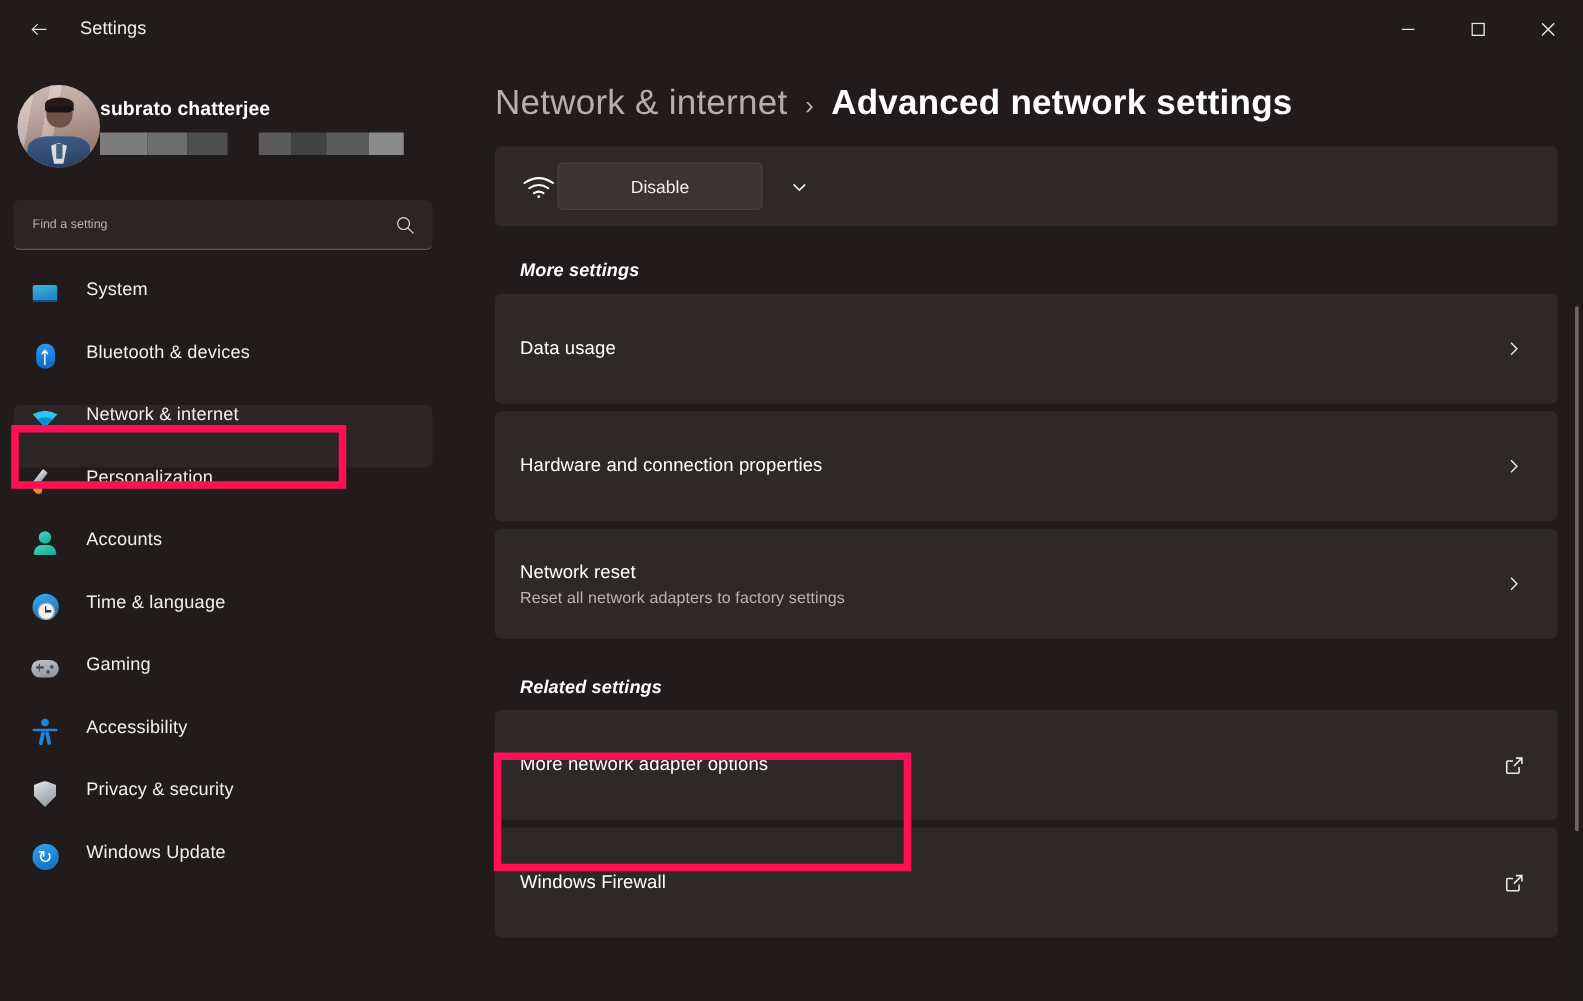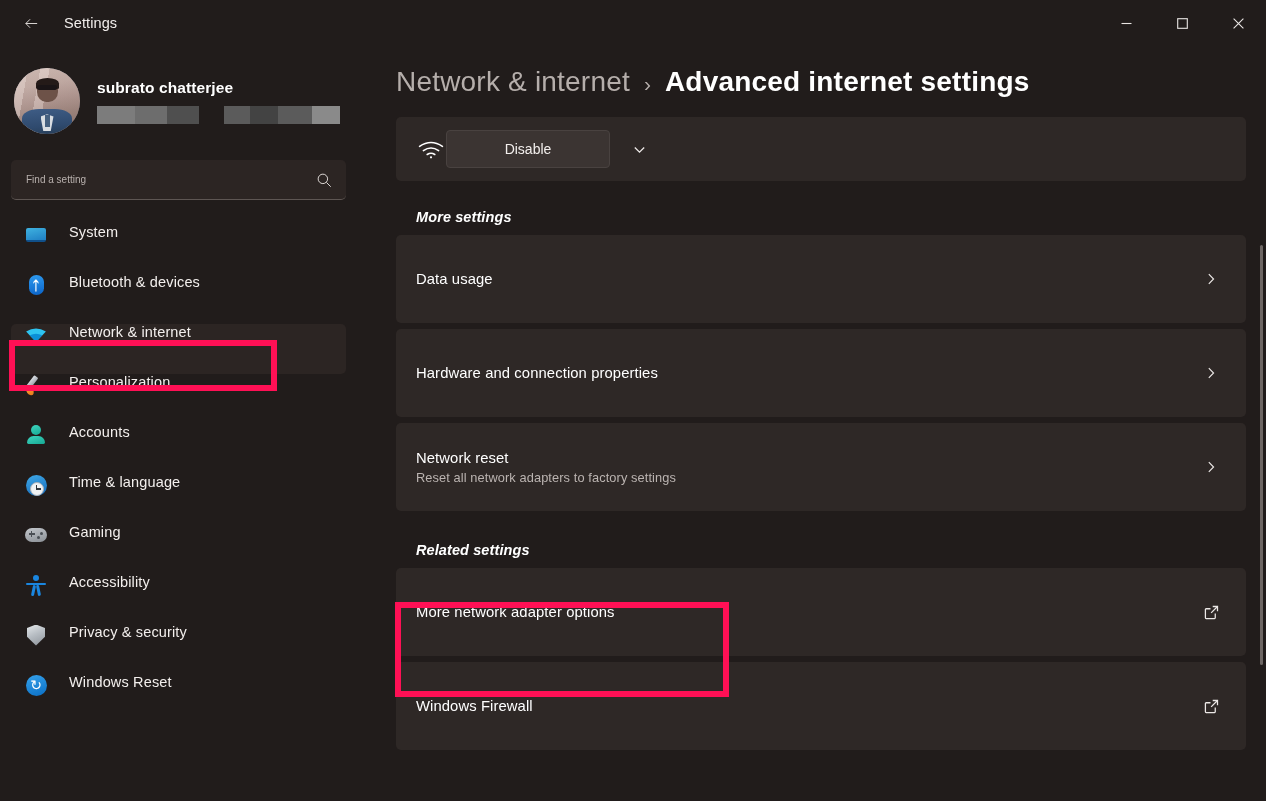--- a/index.html
+++ b/index.html
@@ -131,21 +131,21 @@
     background: #d9dde2;
     clip-path: polygon(50% 0, 100% 14%, 78% 100%, 22% 100%, 0 14%);
   }
   .avatar .tie {
     position: absolute;
     left: 50%; bottom: 10%;
     width: 5px; height: 19%;
     margin-left: -2.5px;
     background: #46607f;
   }
-  .profile-text { margin-left: 17px; }
+  .profile-text { }
   .profile-name {
     font-size: 15.5px;
     font-weight: 600;
     color: #ffffff;
     letter-spacing: 0.1px;
   }
   .redacted {
     display: flex;
     margin-top: 9px;
     gap: 0;
@@ -621,32 +621,32 @@
         <span class="nav-ico">
             <span class="ico-shield"></span>
           </span>
         <span class="nav-label">Privacy &amp; security</span>
       </div>
 
       <div class="navitem">
         <span class="nav-ico">
             <span class="ico-update">↻</span>
           </span>
-        <span class="nav-label">Windows Reset</span>
+        <span class="nav-label">Windows Update</span>
       </div>
 
     </div>
   </div>
 
   <div class="content">
 
     <div class="page-head">
       <span class="crumb-parent">Network &amp; internet</span>
       <span class="crumb-sep">›</span>
-      <span class="crumb-current">Advanced internet settings</span>
+      <span class="crumb-current">Advanced network settings</span>
     </div>
 
     <div class="scrollarea">
 
       <div class="card wifi-card">
         <span class="wifi-ico">
           <svg width="26" height="19" viewBox="0 0 26 19" fill="none" stroke="#ffffff" stroke-width="1.6" stroke-linecap="round">
             <path d="M1.6 6.4 Q13 -1.4 24.4 6.4"></path>
             <path d="M5.4 10.6 Q13 5.4 20.6 10.6"></path>
             <path d="M9.2 14.5 Q13 12.1 16.8 14.5"></path>

